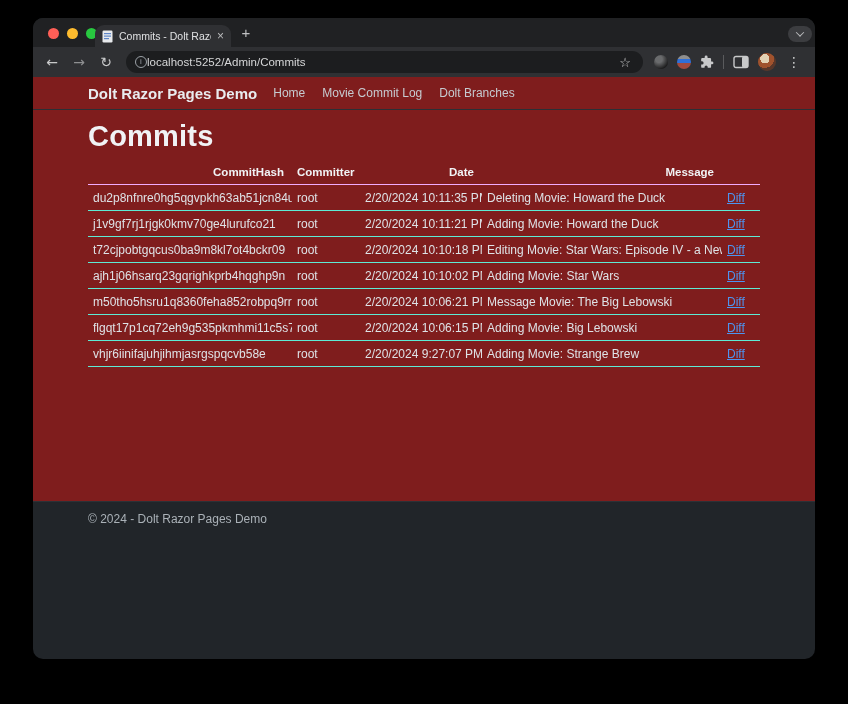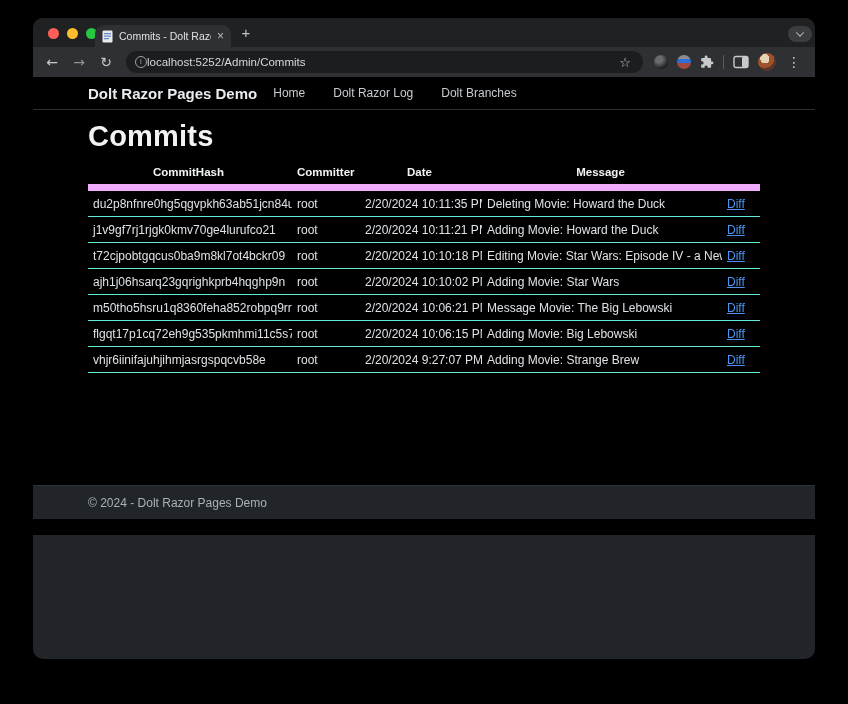--- a/index.html
+++ b/index.html
@@ -64,46 +64,46 @@
   .star { font-size:13px; }
   .ext-circle-dark { width:14px; height:14px; border-radius:50%;
     background:radial-gradient(circle at 35% 30%, #6a6b6d 0 25%, #1b1b1c 75%); flex:0 0 auto; }
   .ext-circle-color { width:14px; height:14px; border-radius:50%; flex:0 0 auto;
     background:linear-gradient(180deg,#8e8e8e 0 32%, #2f6fd8 32% 58%, #a24a3f 58% 100%); }
   .vsep { width:1px; height:14px; background:#5a5b5d; flex:0 0 auto; }
   .avatar { width:18px; height:18px; border-radius:50%; flex:0 0 auto;
     background:radial-gradient(circle at 38% 32%, #e3d2b4 0 28%, #a0522d 28% 55%, #59372a 55% 100%); }
   svg.glyph { display:block; flex:0 0 auto; }
   
-  .page { position:relative; height:458px; background:#000000; }
+  .page { position:relative; height:458px; background:#7f1d1d; }
   .navbar {
     height:33px; display:flex; align-items:center; padding:0 55px;
     border-bottom:1px solid #2b3036;
   }
   .brand { font-size:15px; font-weight:700; color:#e9ecef; }
-  .navlinks { display:flex; gap:28px; margin-left:16px; }
+  .navlinks { display:flex; gap:17px; margin-left:16px; }
   .navlinks a { font-size:12px; color:#c6cbd0; text-decoration:none; }
   .main { padding:0 55px; }
   h1.page-title { margin-top:10px; font-size:29px; font-weight:700; color:#f1f3f5; letter-spacing:0.2px; }
   table.commits {
     width:100%; border-collapse:collapse; margin-top:9px;
     font-size:12px; color:#dee2e6; table-layout:fixed;
   }
   table.commits th {
-    text-align:center; font-size:11.5px; font-weight:700; color:#f1f3f5;
-    padding:4px 8px 6px 5px; border-bottom:7px solid #f0abfc;
+    text-align:right; font-size:11.5px; font-weight:700; color:#f1f3f5;
+    padding:4px 8px 6px 5px; border-bottom:1px solid #f0abfc;
   }
   table.commits td {
     padding:5.5px 8px 5.5px 5px; border-bottom:1px solid #5eead4;
     white-space:nowrap; overflow:hidden;
   }
   td.diff-cell, th.diff-col { text-align:left; }
   a.diff-link { color:#4d94f0; text-decoration:underline; }
   .footer {
-    position:absolute; left:0; right:0; bottom:16px; height:34px;
+    position:absolute; left:0; right:0; bottom:0; height:34px;
     border-top:1px solid #2c3136; display:flex; align-items:center;
     padding:0 55px; font-size:12px; color:#aab1b7; background:#212529;
   }
 </style>
 </head>
 <body>
 
 <div class="window">
 
   <div class="tabstrip">
@@ -150,21 +150,21 @@
     </svg>
     <span class="avatar"></span>
     <span class="uicon">⋮</span>
   </div>
 
   <div class="page">
     <div class="navbar">
       <span class="brand">Dolt Razor Pages Demo</span>
       <nav class="navlinks">
         <a href="#">Home</a>
-        <a href="#">Dolt Razor Log</a>
+        <a href="#">Movie Commit Log</a>
         <a href="#">Dolt Branches</a>
       </nav>
     </div>
 
     <div class="main">
       <h1 class="page-title">Commits</h1>
 
       <table class="commits">
         <colgroup>
           <col style="width:204px">

